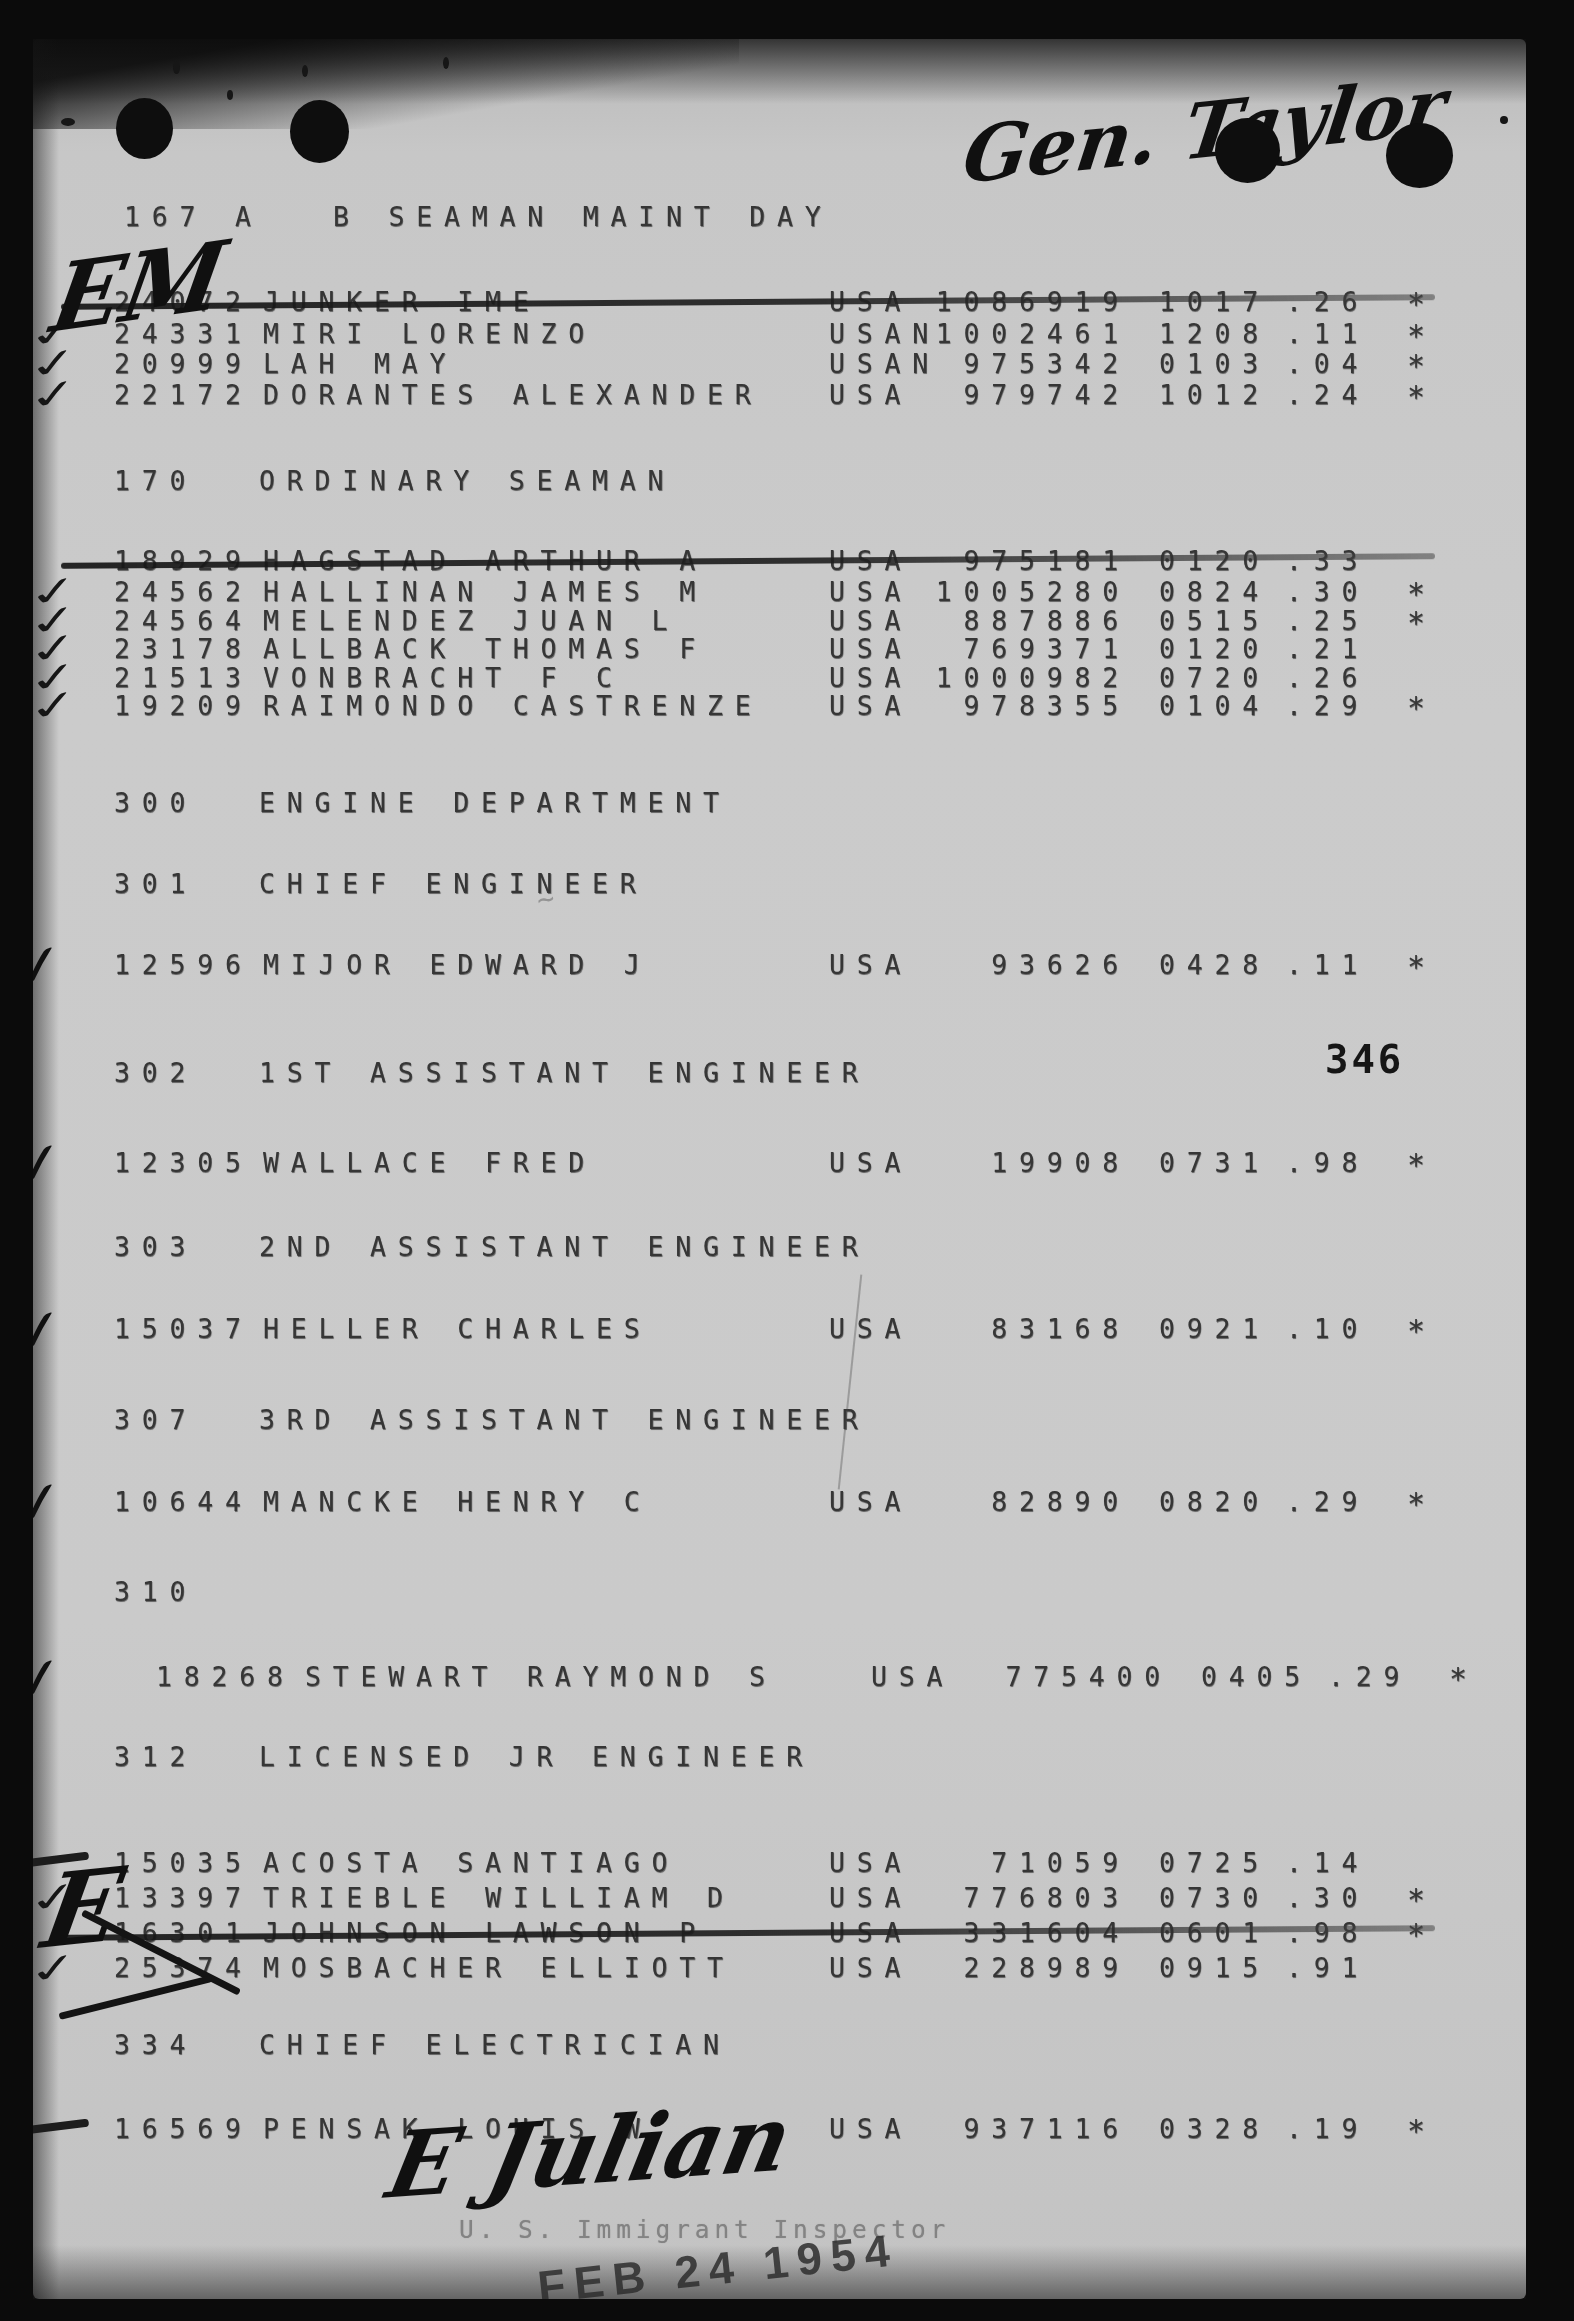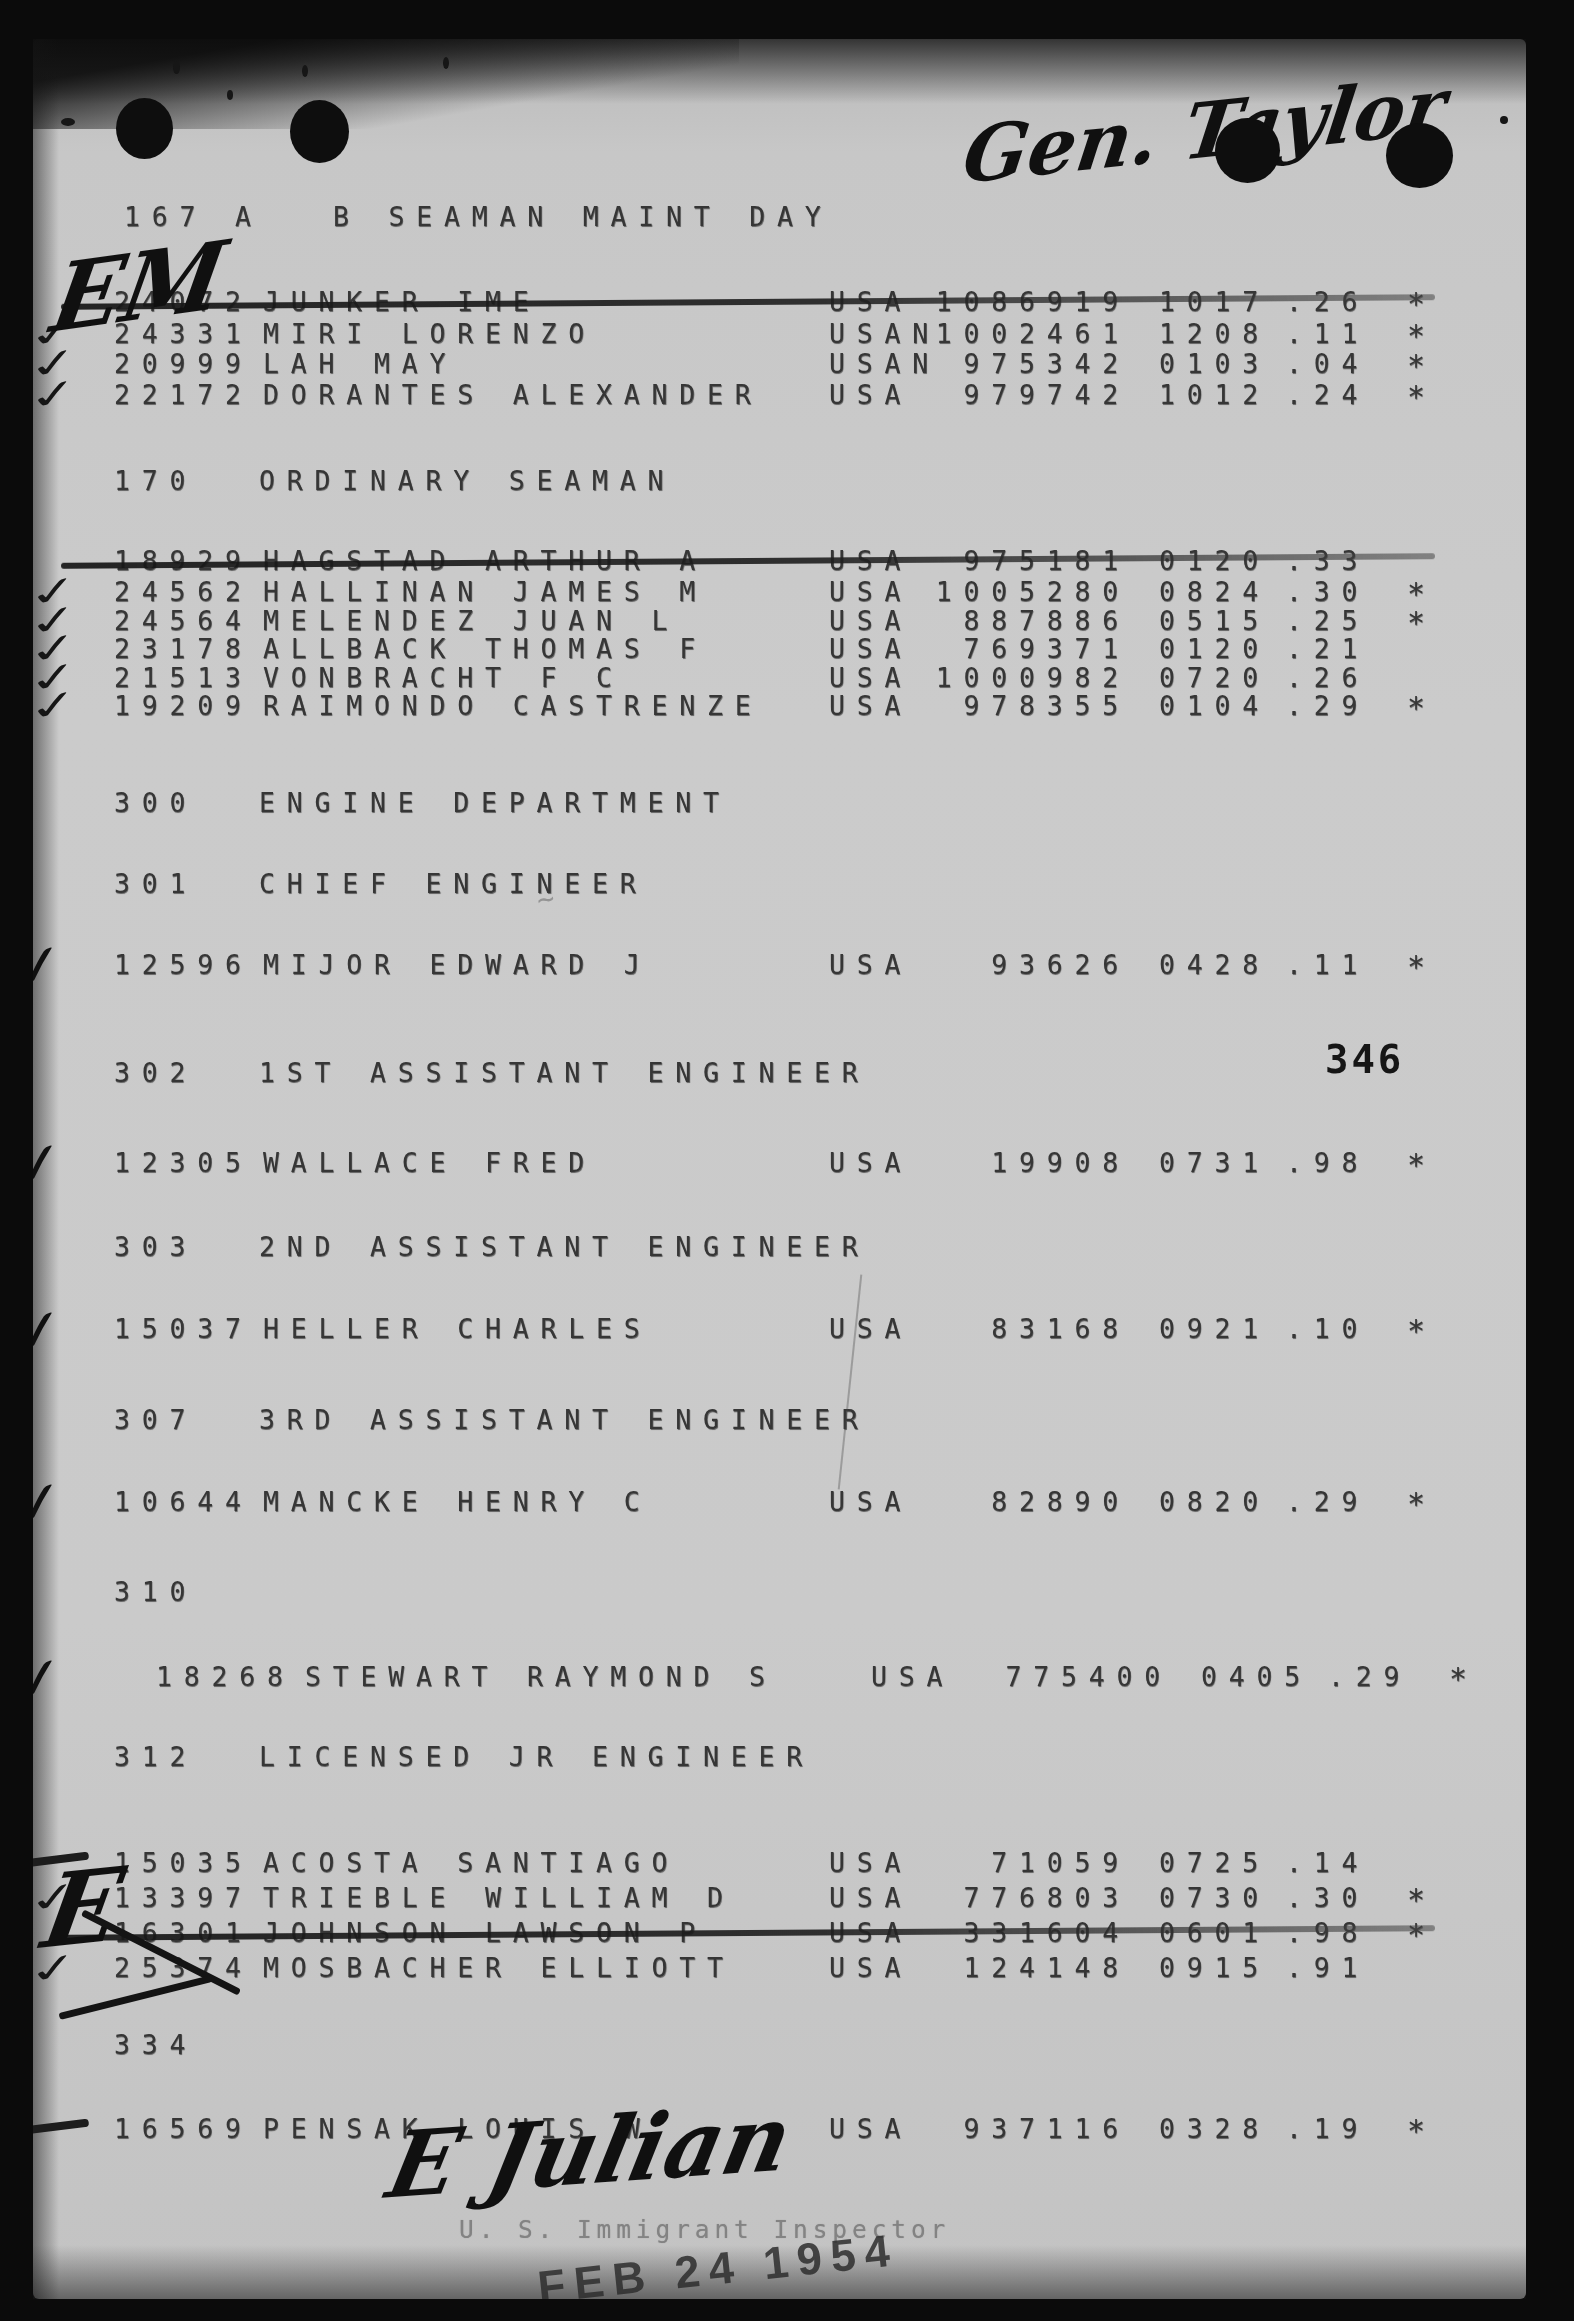--- a/index.html
+++ b/index.html
@@ -286,28 +286,29 @@
         <span class="typed c-num">331604</span>
         <span class="typed c-date">0601</span>
         <span class="typed c-rate">.98</span>
         <span class="typed c-star">*</span>
       </div>
       <div class="strike" style="left: 61px; top: 1930px; width: 1374px; transform: rotate(-0.4deg);"></div>
       <div class="line" style="top: 1952px;">
         <span class="typed c-id">25374</span>
         <span class="typed c-name">MOSBACHER ELLIOTT</span>
         <span class="typed c-nat">USA</span>
-        <span class="typed c-num">124148</span>
+        <span class="typed c-num">228989</span>
         <span class="typed c-date">0915</span>
         <span class="typed c-rate">.91</span>
         <span class="typed c-star"></span>
       </div>
       <div class="check" style="left: 37px; top: 1947px;">✓</div>
       <div class="line" style="top: 2029px;">
         <span class="typed sec-code">334</span>
+        <span class="typed sec-title">CHIEF ELECTRICIAN</span>
       </div>
       <div class="line" style="top: 2113px;">
         <span class="typed c-id">16569</span>
         <span class="typed c-name">PENSAK LOUIS W</span>
         <span class="typed c-nat">USA</span>
         <span class="typed c-num">937116</span>
         <span class="typed c-date">0328</span>
         <span class="typed c-rate">.19</span>
         <span class="typed c-star">*</span>
       </div>

